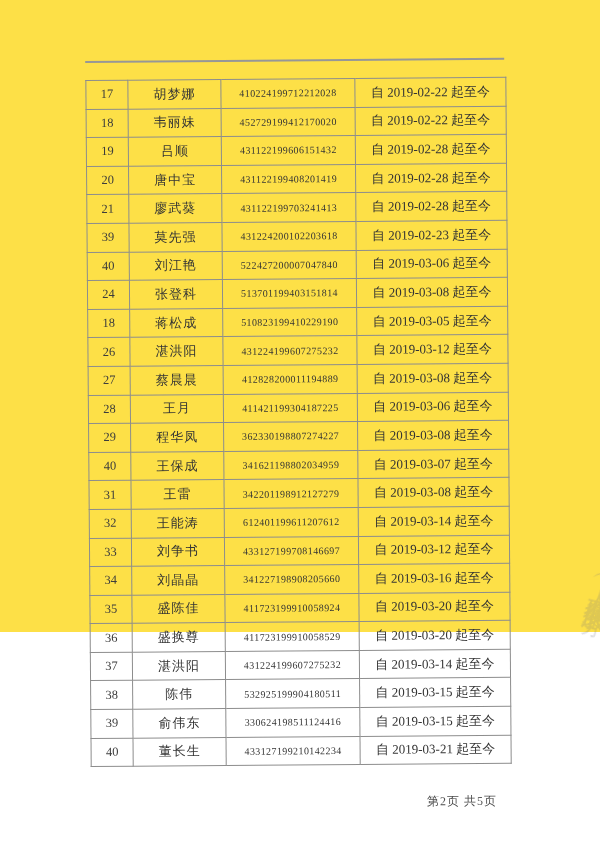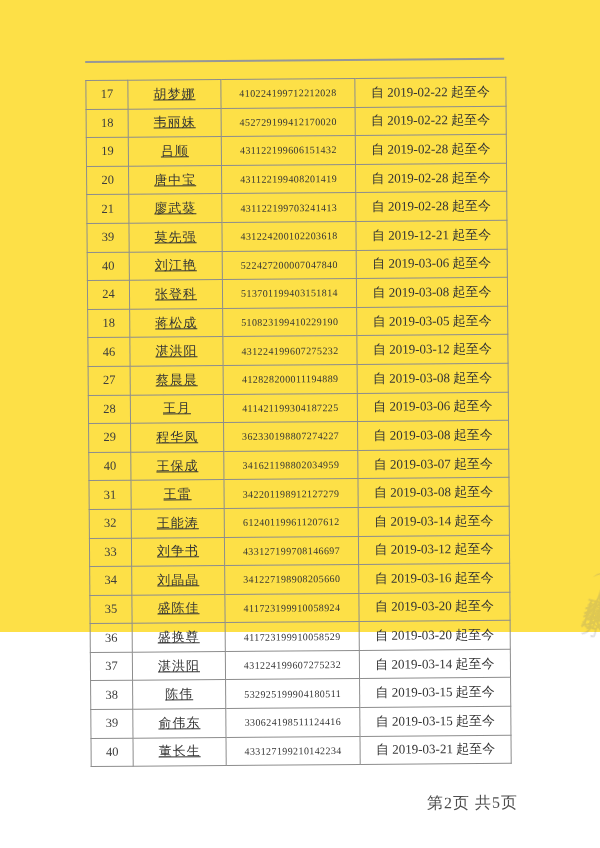--- a/index.html
+++ b/index.html
@@ -44,28 +44,28 @@
   table.doc-table td {
     border: 1px solid #8d8d8d;
     text-align: center;
     vertical-align: middle;
     padding: 0;
     overflow: hidden;
     white-space: nowrap;
   }
   table.doc-table tr { height: 28.6px; }
   td.cell-no     { font-size: 12.5px; color: #3c3c3c; }
-  td.cell-name   { font-size: 13px;   color: #343434; letter-spacing: 1px; text-decoration: underline; }
+  td.cell-name   { font-size: 13px;   color: #343434; letter-spacing: 1px; }
   td.cell-id     { font-size: 10px; color: #343434; letter-spacing: 0.4px; }
   td.cell-period { font-size: 13px;   color: #343434; }
   .footer {
     position: absolute;
     left: 424px;
     top: 796px;
-    font-size: 16px;
+    font-size: 12px;
     color: #4d4d4d;
     letter-spacing: 1px;
     white-space: nowrap;
   }
   .edge-stamp {
     position: absolute;
     left: 552px;
     top: 562px;
     width: 46px;
     height: 210px;
@@ -124,42 +124,42 @@
           <tr>
             <td class="cell-no">21</td>
             <td class="cell-name">廖武葵</td>
             <td class="cell-id">431122199703241413</td>
             <td class="cell-period">自 2019-02-28 起至今</td>
           </tr>
           <tr>
             <td class="cell-no">39</td>
             <td class="cell-name">莫先强</td>
             <td class="cell-id">431224200102203618</td>
-            <td class="cell-period">自 2019-12-21 起至今</td>
+            <td class="cell-period">自 2019-02-23 起至今</td>
           </tr>
           <tr>
             <td class="cell-no">40</td>
             <td class="cell-name">刘江艳</td>
             <td class="cell-id">522427200007047840</td>
             <td class="cell-period">自 2019-03-06 起至今</td>
           </tr>
           <tr>
             <td class="cell-no">24</td>
             <td class="cell-name">张登科</td>
             <td class="cell-id">513701199403151814</td>
             <td class="cell-period">自 2019-03-08 起至今</td>
           </tr>
           <tr>
             <td class="cell-no">18</td>
             <td class="cell-name">蒋松成</td>
             <td class="cell-id">510823199410229190</td>
             <td class="cell-period">自 2019-03-05 起至今</td>
           </tr>
           <tr>
-            <td class="cell-no">46</td>
+            <td class="cell-no">26</td>
             <td class="cell-name">湛洪阳</td>
             <td class="cell-id">431224199607275232</td>
             <td class="cell-period">自 2019-03-12 起至今</td>
           </tr>
           <tr>
             <td class="cell-no">27</td>
             <td class="cell-name">蔡晨晨</td>
             <td class="cell-id">412828200011194889</td>
             <td class="cell-period">自 2019-03-08 起至今</td>
           </tr>

